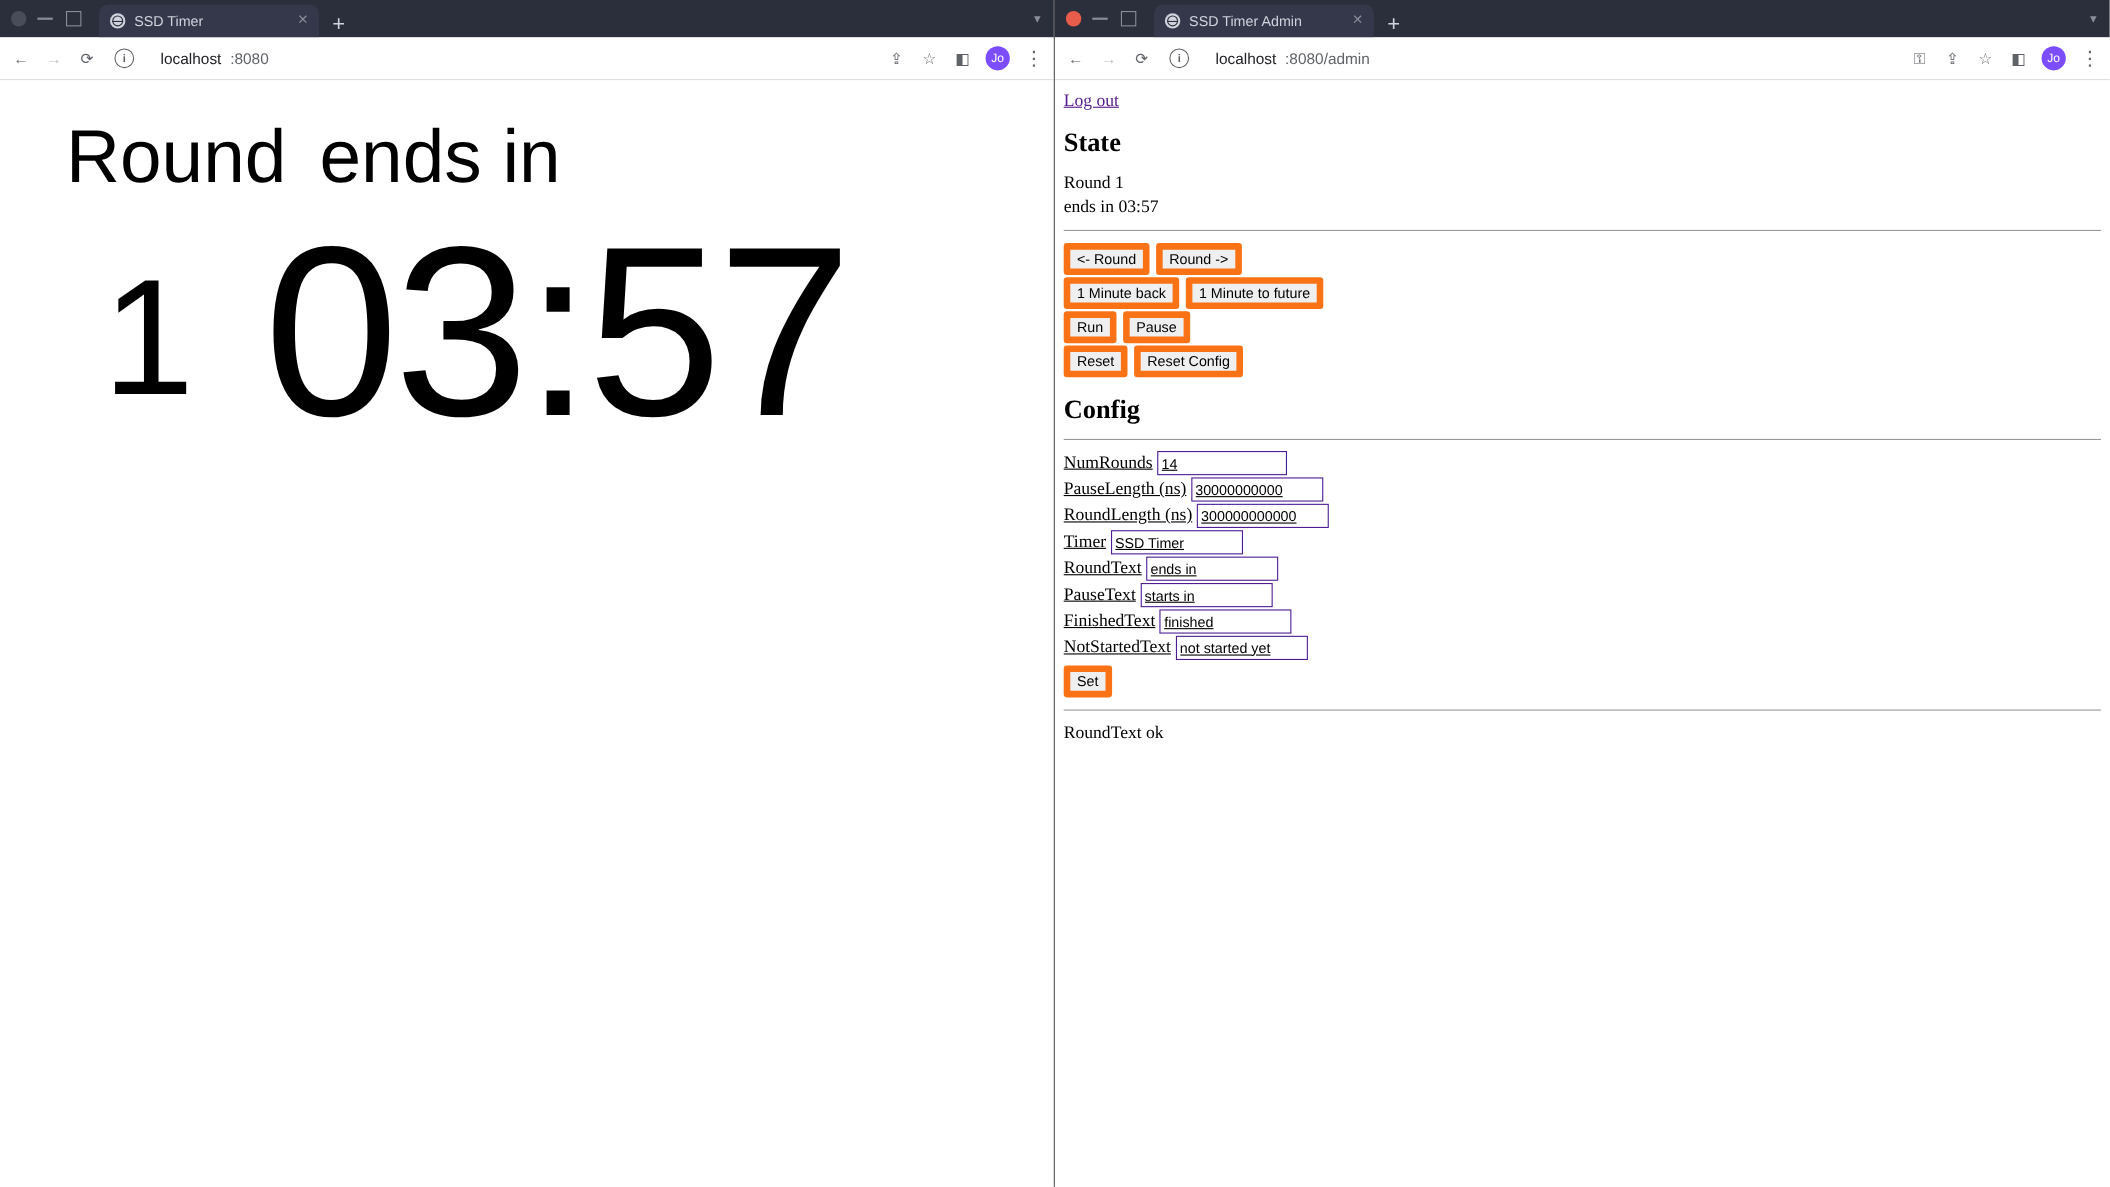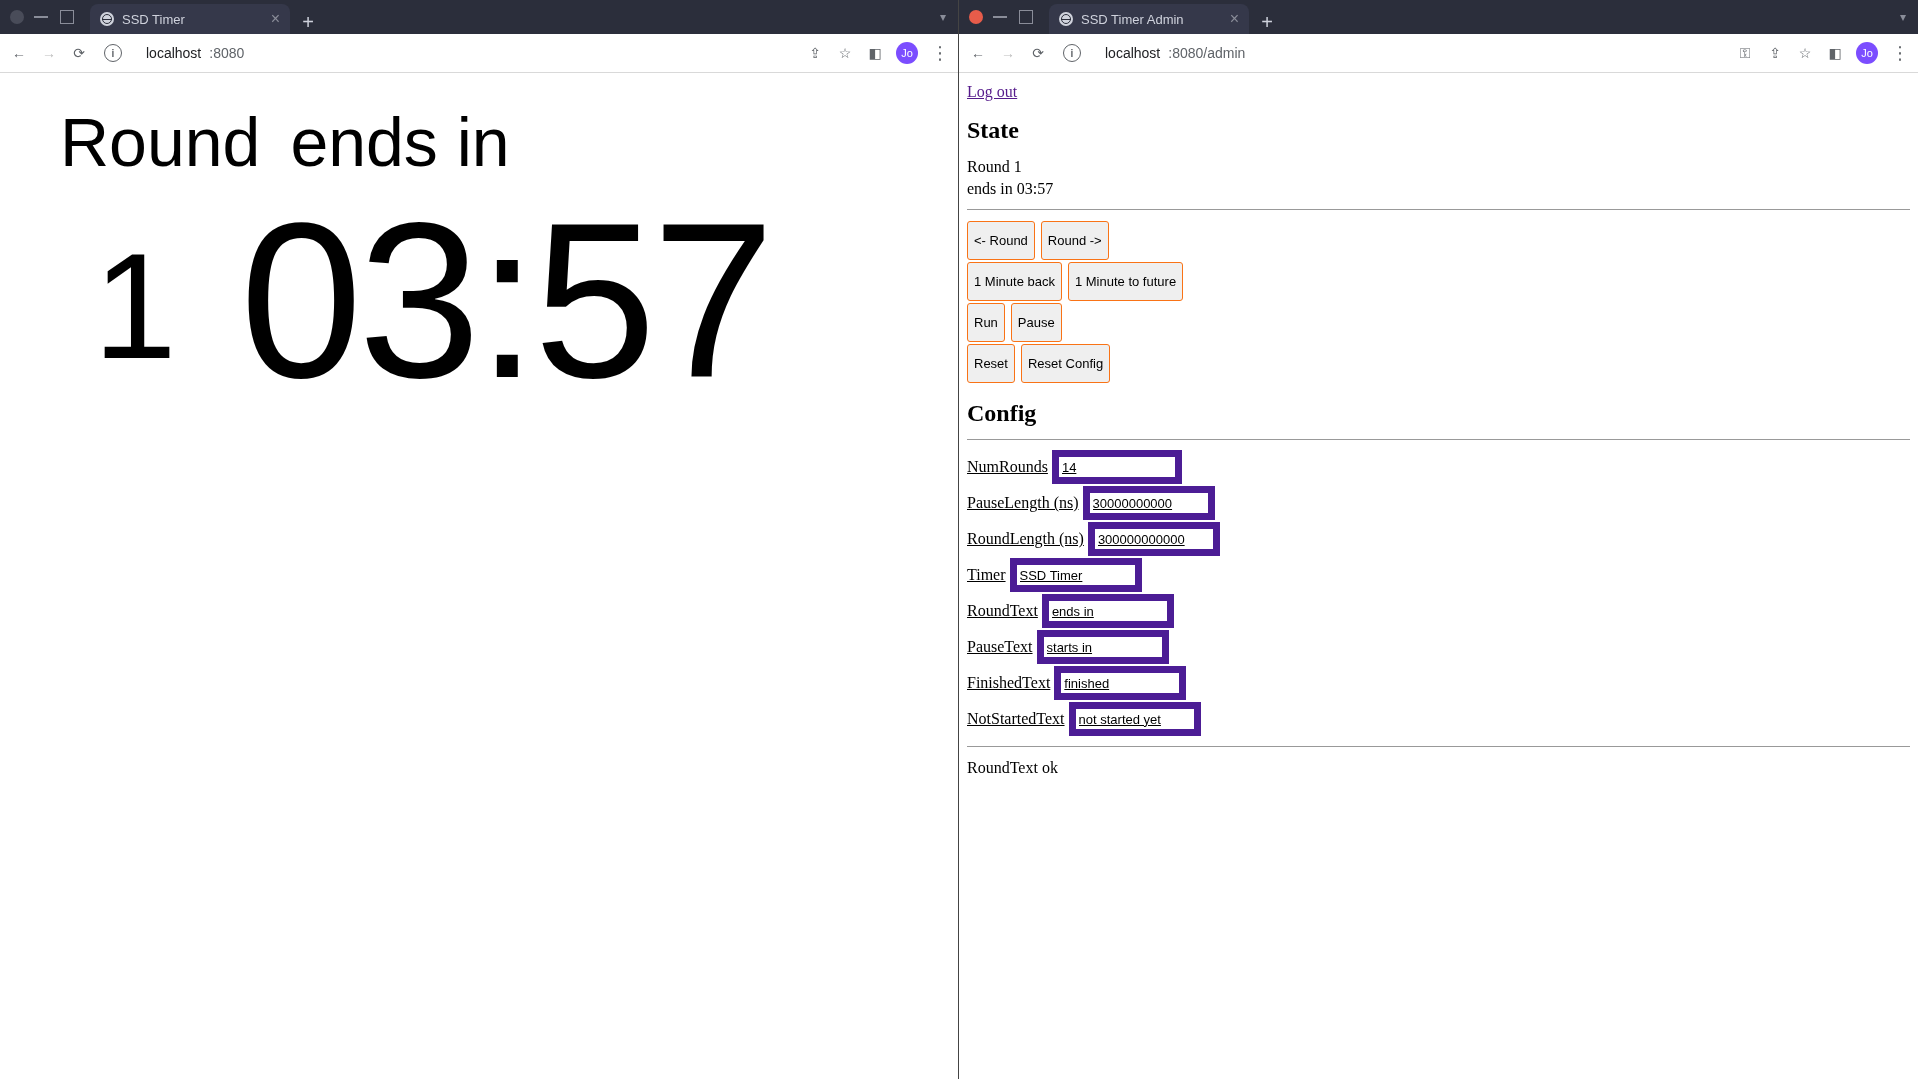--- a/index.html
+++ b/index.html
@@ -40,24 +40,24 @@
   .timer-head{display:flex;gap:30px;font-size:68px;font-weight:400;}
   .timer-body{display:flex;gap:30px;align-items:flex-start;margin-top:10px;}
   .round-num{font-size:150px;font-weight:400;line-height:1;padding-top:40px;min-width:150px;text-align:center;}
   .timer-val{font-size:220px;font-weight:400;line-height:1;letter-spacing:-4px;}
   
   .admin-page{padding:10px 8px;font-family:"Times New Roman",Times,serif;font-size:16px;}
   .admin-page h1{font-size:32px;font-weight:bold;margin:14px 0 14px 0;}
   .admin-page h2{font-size:24px;font-weight:bold;margin:16px 0 12px 0;}
   .admin-page a{color:#551a8b;text-decoration:underline;}
   .admin-page hr{border:none;border-top:1px solid #999;margin:10px 0;}
-  .btn{font-family:Arial,sans-serif;font-size:13px;background:#efefef;border:1px solid #f97316;border-radius:3px;padding:11px 6px;margin:1px 2px 1px 0;cursor:pointer;}
+  .btn{font-family:Arial,sans-serif;font-size:13px;background:#efefef;border:6px solid #f97316;border-radius:3px;padding:1px 6px;margin:1px 2px 1px 0;cursor:pointer;}
   .cfg-row{margin:2px 0;display:flex;align-items:center;gap:4px;text-decoration:underline;}
   .cfg-row label{font-family:"Times New Roman",serif;}
-  .cfg-row input{font-family:Arial;font-size:13px;border:7px solid #4c1d95;padding:1px 3px;height:18px;}
+  .cfg-row input{font-family:Arial;font-size:13px;border:1px solid #4c1d95;padding:1px 3px;height:18px;}
   .w-num{width:110px;}
   .w-lg{width:112px;}
   .w-med{width:112px;}
   .state-line{margin:0;line-height:1.35;}
 </style>
 </head>
 <body>
 
 <div class="desktop">
 
@@ -195,18 +195,21 @@
         <input class="w-med" value="starts in" style="">
       </div>
       <div class="cfg-row">
         <label>FinishedText</label>
         <input class="w-med" value="finished" style="">
       </div>
       <div class="cfg-row">
         <label>NotStartedText</label>
         <input class="w-med" value="not started yet" style="">
       </div>
+      <div style="margin-top:4px;">
+        <button class="btn">Set</button>
+      </div>
       <hr>
       <p class="state-line">RoundText ok</p>
     </div>
   </div>
 
 </div>
 
 </body></html>

